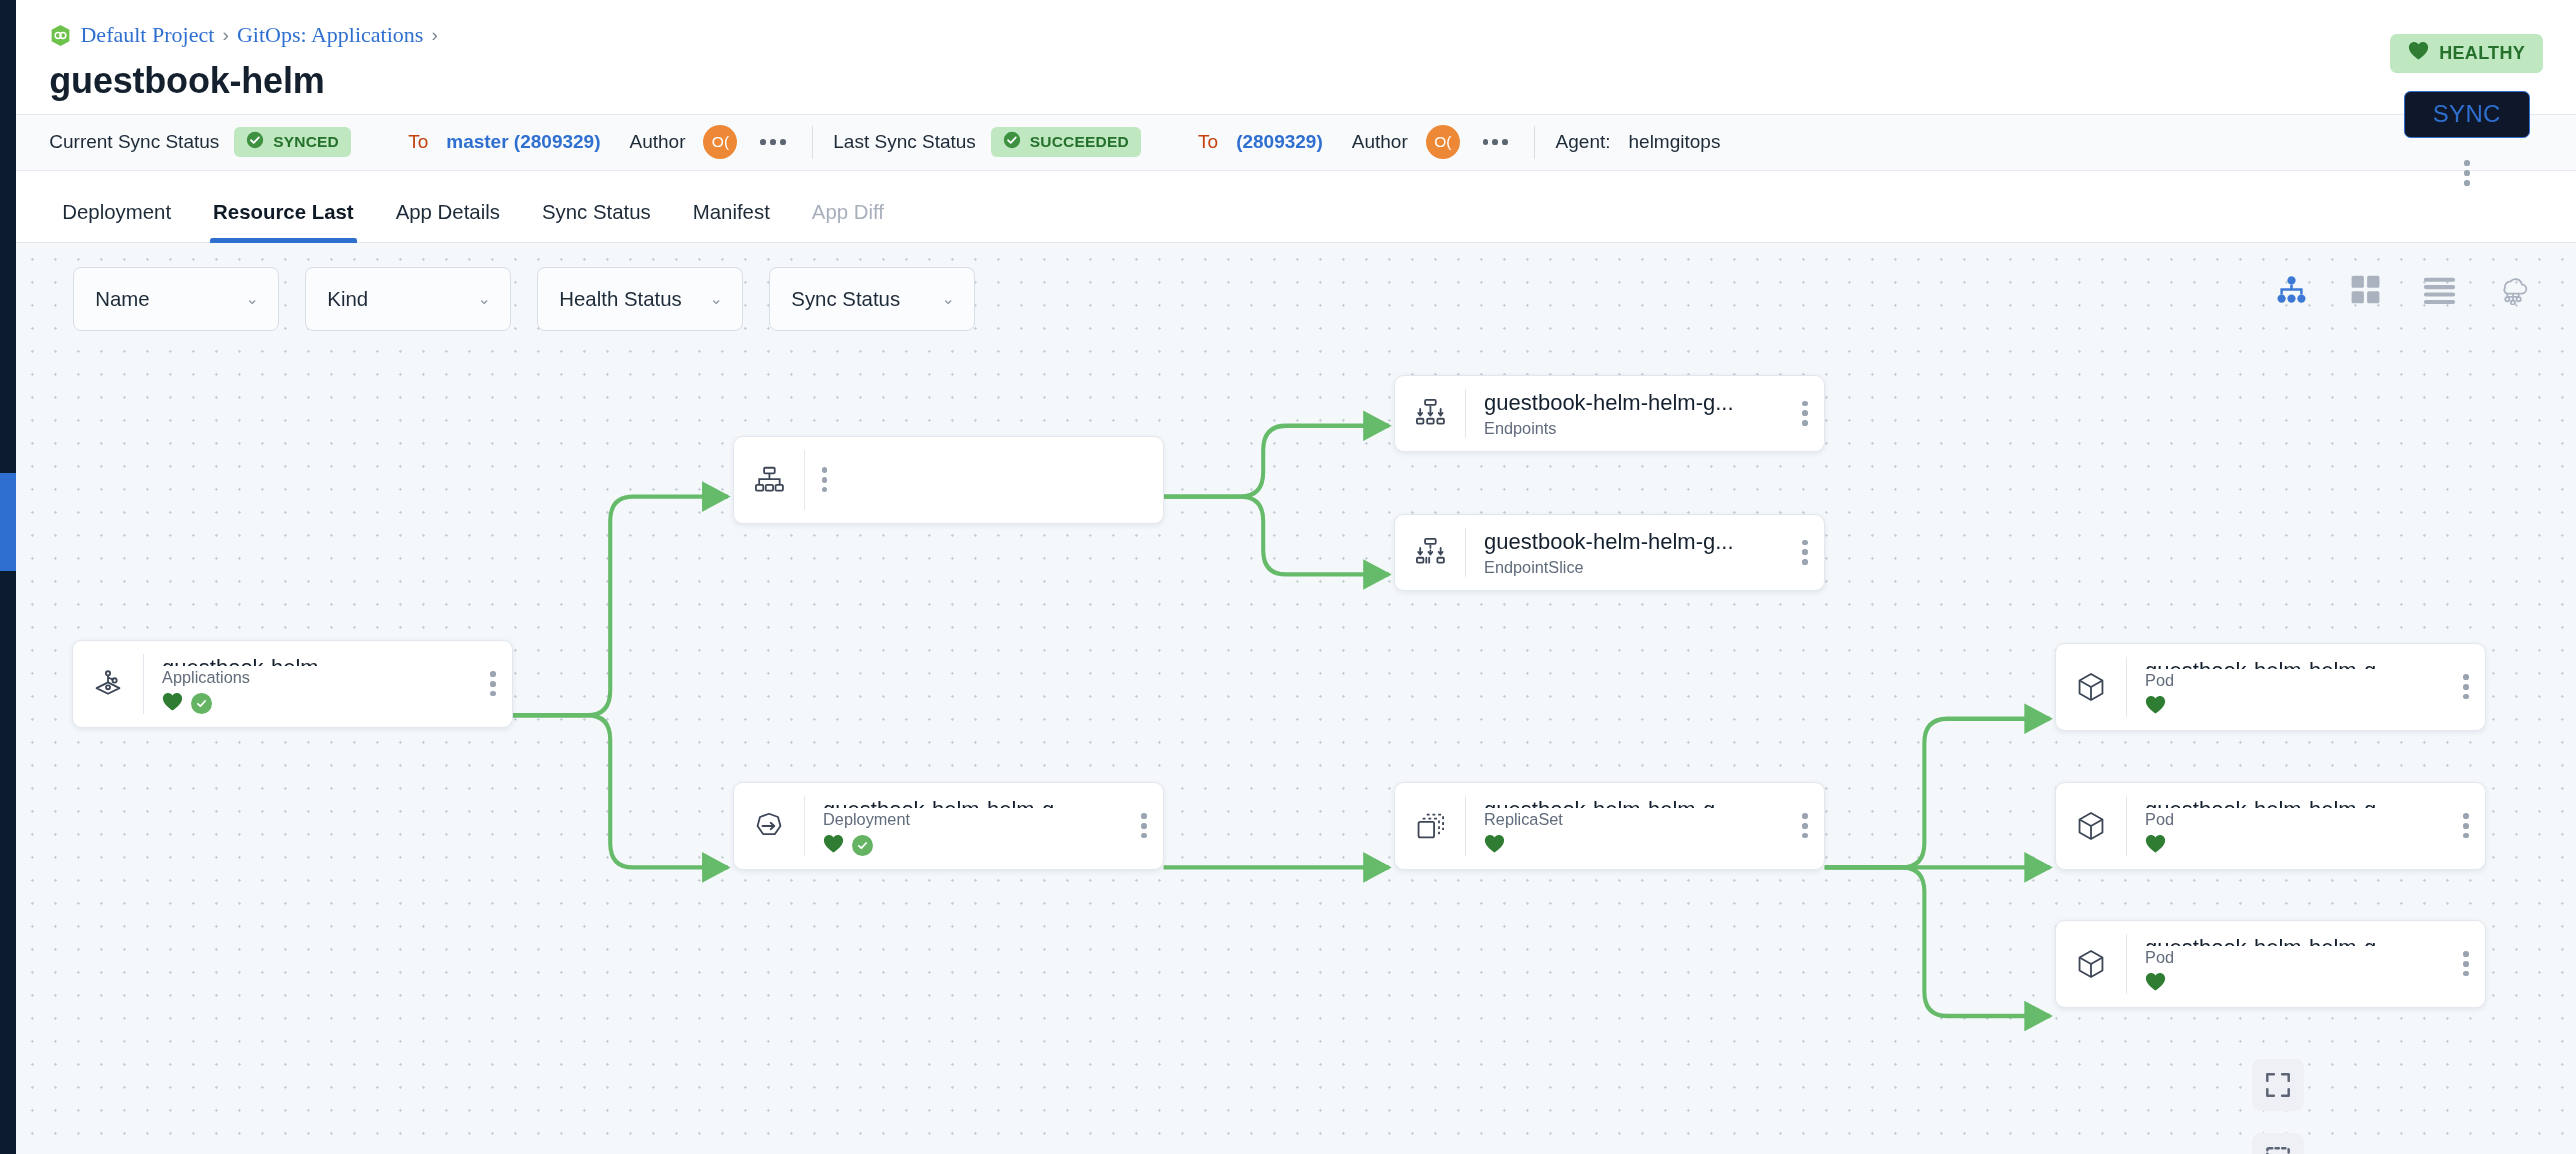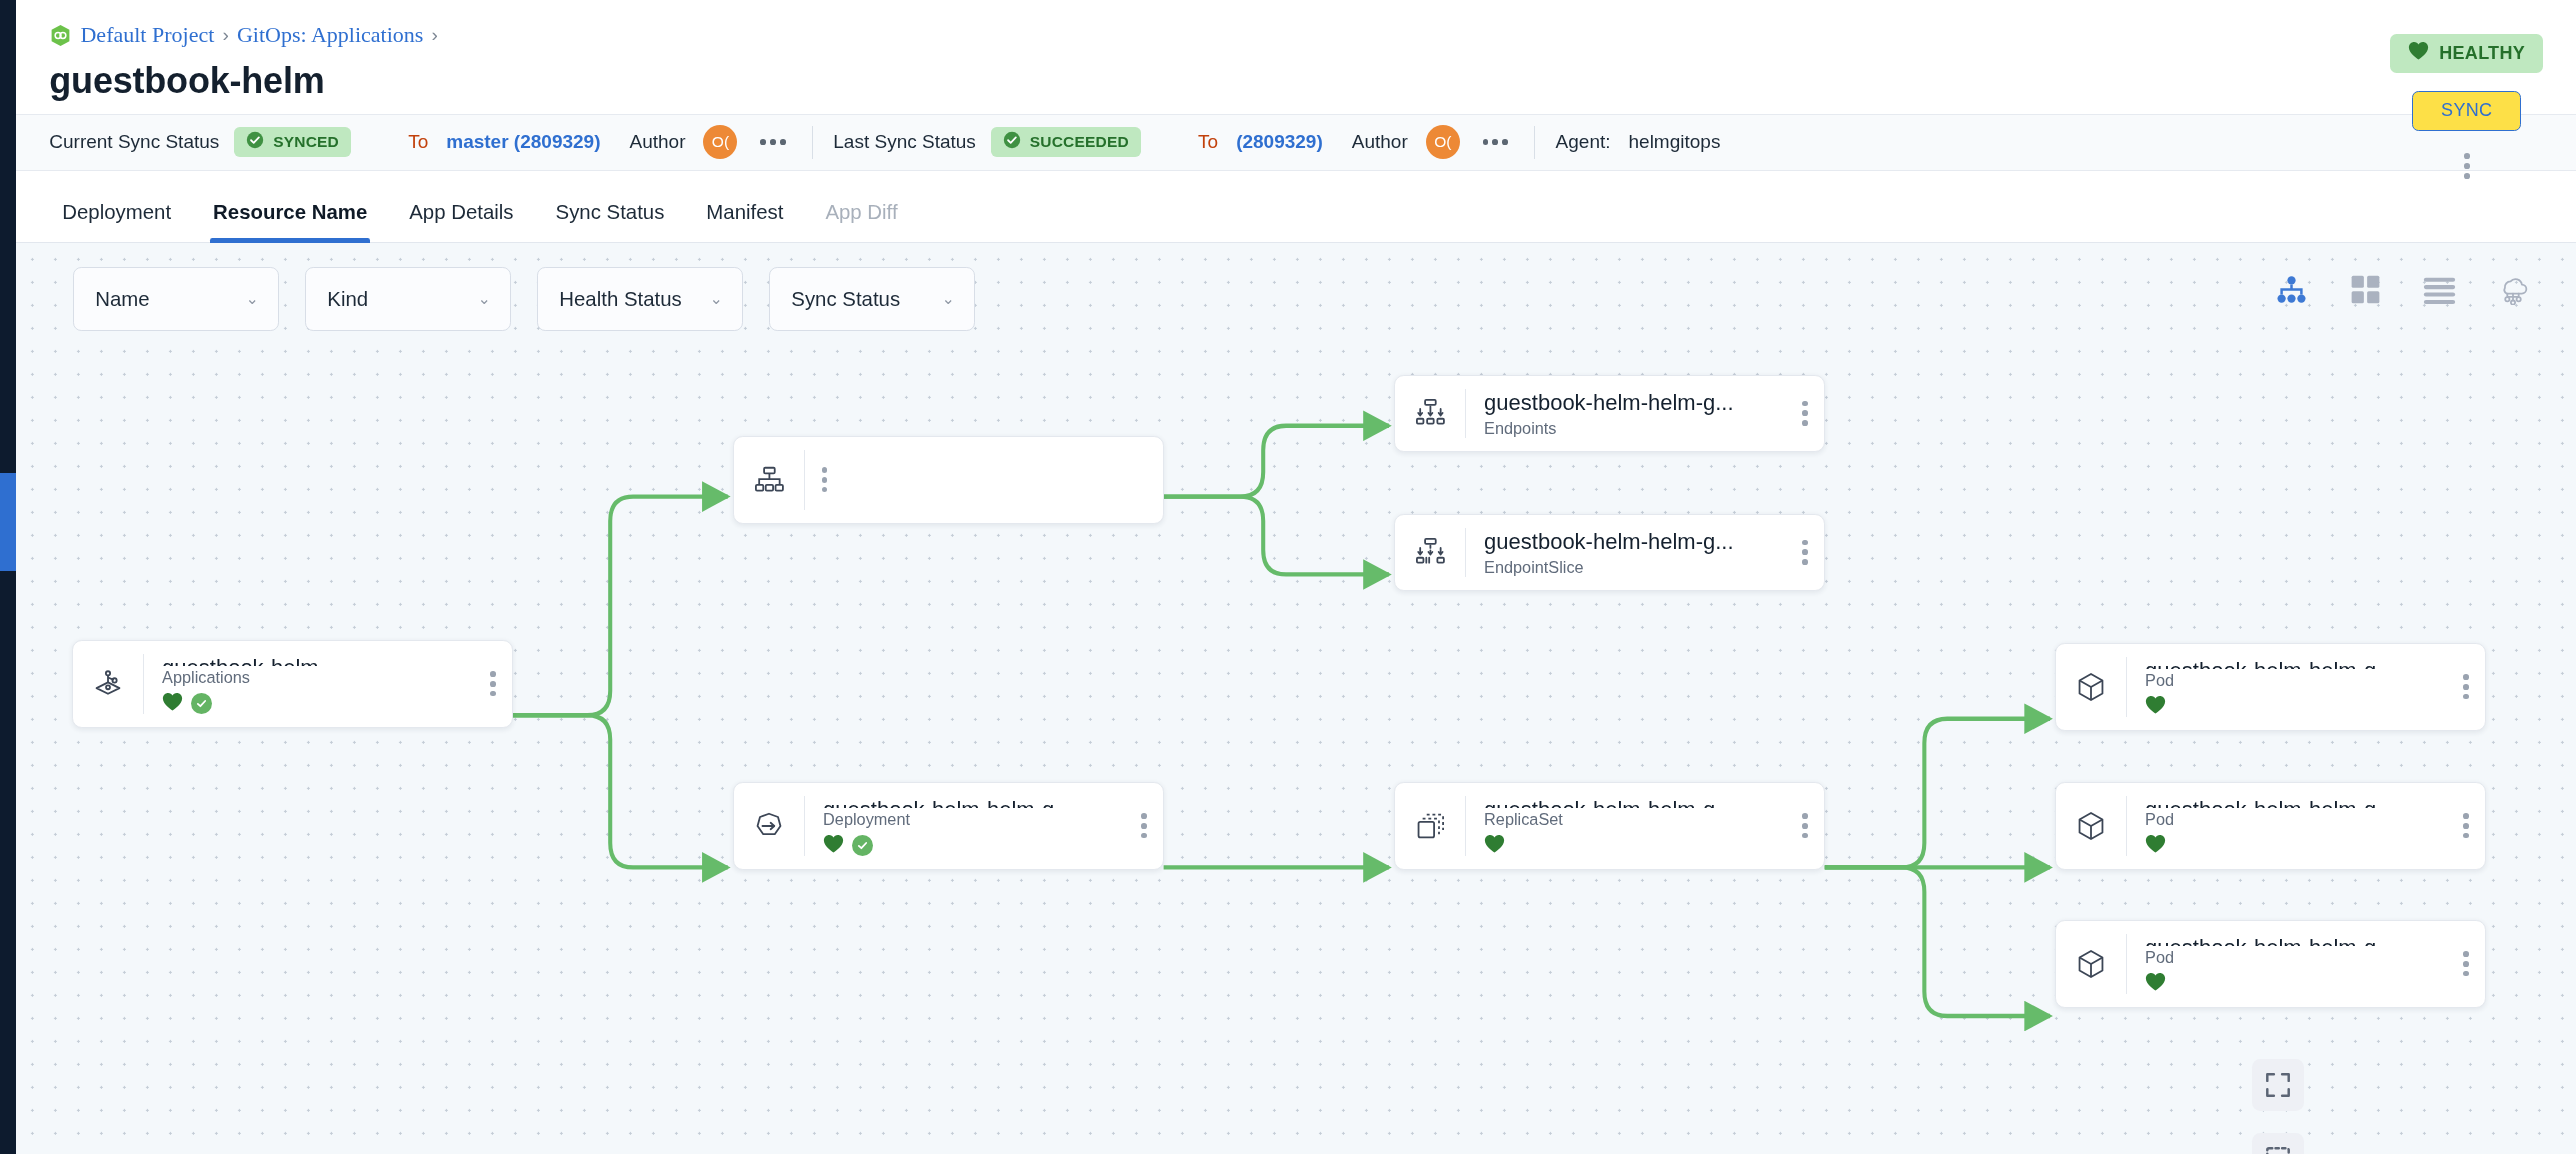--- a/index.html
+++ b/index.html
@@ -45,23 +45,23 @@
     position: absolute; right: 33px; top: 34px;
     display: flex; align-items: center; gap: 18px; flex-direction: column;
   }
   .badge {
     display: inline-flex; align-items: center; gap: 9.8px;
     background: #bfe8c0; color: #25702b;
     border-radius: 6.5px; padding: 7.3px 18px;
     font-size: 18px; font-weight: bold; letter-spacing: 0.3px;
   }
   .btn-sync {
-    border: 1.6px solid #2f6fd0; color: #2f6fd0; background: #fde047;
+    border: 1.6px solid #2f6fd0; color: #2f6fd0; background: #0f172a;
     border-radius: 6.5px; padding: 8.2px 28px;
-    font-size: 18px; font-weight: 500; letter-spacing: 0.3px;
+    font-size: 24px; font-weight: 500; letter-spacing: 0.3px;
     cursor: pointer; font-family: inherit;
   }
   .kebab-v {
     display: flex; flex-direction: column; gap: 4.1px; align-items: center;
     padding: 4.9px; cursor: pointer;
   }
   .kebab-v i { width: 5.7px; height: 5.7px; border-radius: 50%; background: #9aa3b0; display: block; }
 
   
   .statusbar {
@@ -279,21 +279,21 @@
 
       <div class="st-divider"></div>
 
       <span class="st-label">Agent:</span>
       <div class="st-gap-sm"></div>
       <span class="st-label">helmgitops</span>
     </div>
 
     <div class="tabs" id="tabbar">
         <div class="tab">Deployment</div>
-        <div class="tab active">Resource Name</div>
+        <div class="tab active">Resource Last</div>
         <div class="tab">App Details</div>
         <div class="tab">Sync Status</div>
         <div class="tab">Manifest</div>
         <div class="tab disabled">App Diff</div>
       </div>
 
     <div class="canvas">
 
       <div class="filters" id="filterbar">
           <div class="filter">

